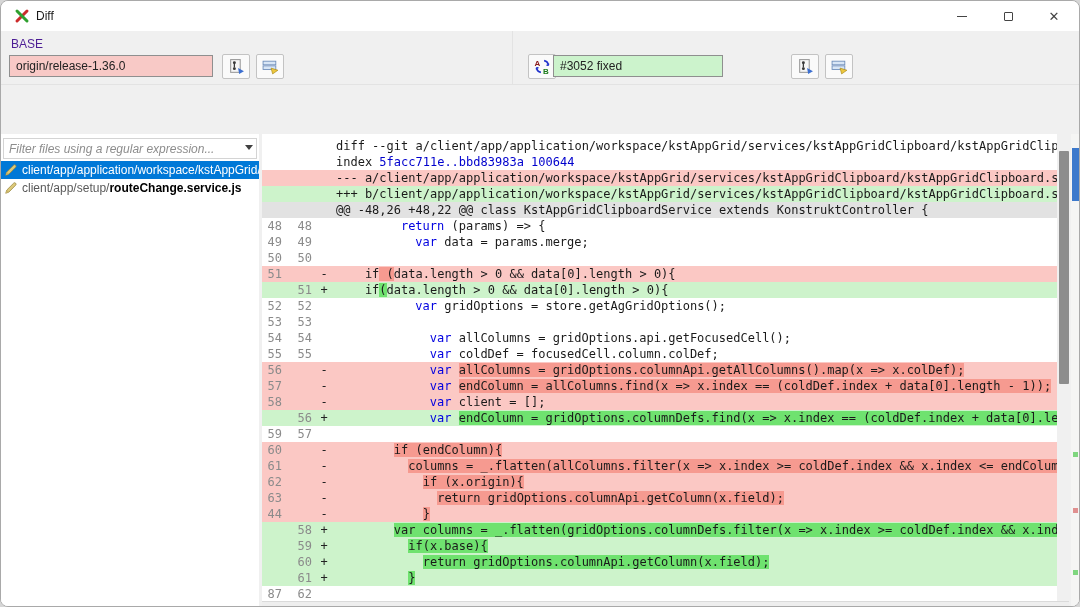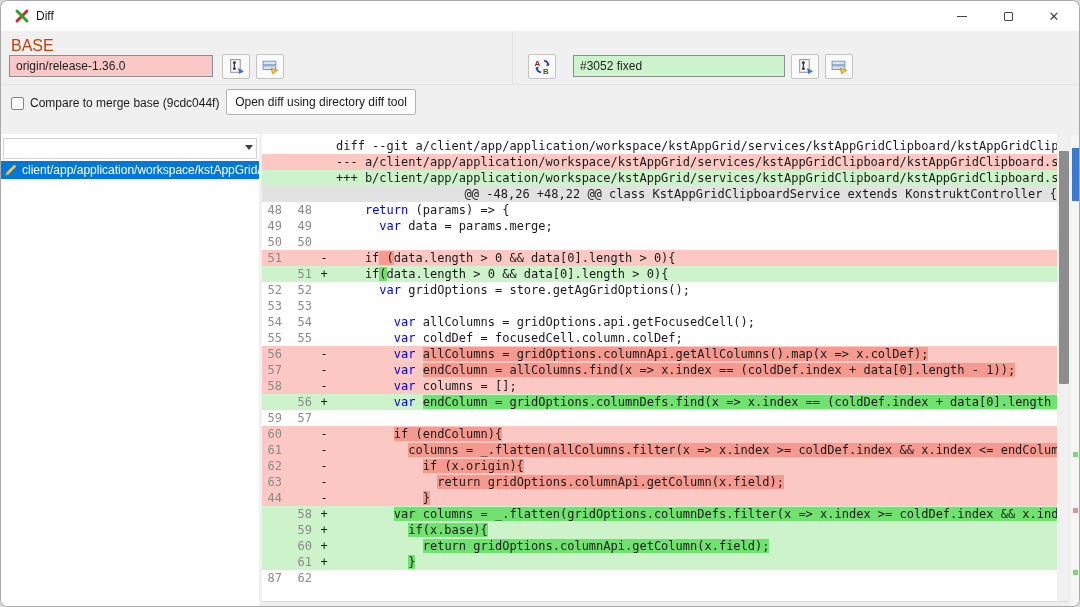--- a/index.html
+++ b/index.html
@@ -11,27 +11,27 @@
   
   #titlebar { position:absolute; left:0; top:0; width:100%; height:30px; background:#ffffff; }
   #app-icon { position:absolute; left:13px; top:7px; width:16px; height:16px; }
   #title-text { position:absolute; left:35px; top:8px; font-size:12px; color:#1a1a1a; }
   .win-btn { position:absolute; top:0; width:46px; height:30px; display:flex; align-items:center; justify-content:center; color:#444; }
   #btn-min { right:94px; } #btn-max { right:48px; } #btn-close { right:2px; font-size:13px; }
   #btn-min .bar { width:10px; height:1px; background:#444; }
   #btn-max .box { width:9px; height:9px; border:1px solid #444; border-radius:1px; }
   
   #toolbar { position:absolute; left:0; top:30px; width:100%; height:103px; background:#f0f0f0; }
-  .group-label { position:absolute; top:6px; font-size:16px; color:#c2410c; }
+  .group-label { position:absolute; top:6px; font-size:12px; color:#4c1d95; }
   #base-label { left:10px; }
   #base-group { position:absolute; left:0; top:0; width:512px; height:54px; border-bottom:1px solid #e3e3e3; border-right:1px solid #e3e3e3; }
   #compare-group { position:absolute; left:512px; top:0; right:0; height:54px; border-bottom:1px solid #e3e3e3; }
   .ref-input { position:absolute; top:24px; height:22px; border:1px solid #8f8f8f; font-size:12px; padding:0 6px; color:#222; font-family:"Liberation Sans", sans-serif; }
   #base-input { left:8px; width:204px; background:var(--base-field-bg); }
-  #compare-input { left:572px; width:212px; background:var(--compare-field-bg); }
+  #compare-input { left:552px; width:170px; background:var(--compare-field-bg); }
   .tool-btn { position:absolute; top:23px; width:28px; height:25px; background:#fafafa; border:1px solid #c3c3c3; border-radius:2px; display:flex; align-items:center; justify-content:center; }
   .tool-btn svg { width:17px; height:17px; }
   #base-branch-btn { left:221px; } #base-commit-btn { left:255px; }
   #swap-btn { left:527px; top:23px; }
   #compare-branch-btn { left:790px; } #compare-commit-btn { left:824px; }
   
   #merge-row { position:absolute; left:0; top:55px; width:100%; height:48px; }
   #merge-checkbox { position:absolute; left:10px; top:11px; width:13px; height:13px; background:#fff; border:1px solid #868686; border-radius:2px; }
   #merge-label { position:absolute; left:29px; top:10px; font-size:12px; color:#1a1a1a; }
   #open-diff-btn { position:absolute; left:225px; top:3px; width:190px; height:26px; background:#fdfdfd; border:1px solid #b3b3b3; border-radius:2px; font-size:12px; color:#1a1a1a; display:flex; align-items:center; justify-content:center; font-family:"Liberation Sans", sans-serif; }
@@ -53,24 +53,24 @@
   
   #diff-panel { position:absolute; left:261px; top:0; width:795px; bottom:0; background:#ffffff; overflow:hidden; }
   #diff-rows { position:absolute; left:0; top:4px; width:100%; font-family:"DejaVu Sans Mono", monospace; font-size:12px; line-height:16px; color:#1a1a1a; }
   .drow { display:flex; height:16px; white-space:pre; }
   .drow .ln-old { flex:0 0 20px; text-align:right; color:#8b8b8b; }
   .drow .ln-new { flex:0 0 30px; text-align:right; color:#8b8b8b; }
   .drow .mark  { flex:0 0 24px; text-align:center; color:#222; }
   .drow .code  { flex:1; overflow:hidden; white-space:pre; }
   .drow.del  { background:var(--removed-bg); }
   .drow.add  { background:var(--added-bg); }
-  .drow.hunk { background:var(--hunk-bg);text-align:right; }
+  .drow.hunk { background:var(--hunk-bg); }
   .drow.del .code .hl { background:var(--removed-word-bg); }
   .drow.add .code .hl { background:var(--added-word-bg); }
-  .code .kw { color:var(--keyword-color); }
+  .code .kw { color:var(--keyword-color);margin-left:36px; }
   .code .blue { color:var(--hash-color); }
   
   #v-scrollbar { position:absolute; left:1056px; top:0; width:14px; bottom:0; background:#f0f0f0; }
   #v-thumb { position:absolute; left:2px; top:17px; width:10px; height:233px; background:#8d8d8d; border-radius:1px; }
   #h-scrollbar { position:absolute; left:261px; right:10px; bottom:0; height:5px; background:#eeeeee; border-top:1px solid #dadada; }
   #overview-strip { position:absolute; left:1070px; top:0; width:9px; bottom:0; background:#f5f5f4; }
   #overview-viewport { position:absolute; left:1px; top:14px; width:7px; height:53px; background:var(--viewport-marker); }
   .ov-mark { position:absolute; left:2px; width:5px; height:5px; }
 </style>
 </head>
@@ -141,64 +141,69 @@
       </svg>
     </div>
     <div class="tool-btn" id="compare-commit-btn">
       <svg viewBox="0 0 16 16">
         <rect x="1" y="3" width="12" height="3.4" fill="#d8e6f6" stroke="#6a8ab8" stroke-width="0.8"></rect>
         <rect x="1" y="7.4" width="12" height="3.4" fill="#d8e6f6" stroke="#6a8ab8" stroke-width="0.8"></rect>
         <path d="M8.5 9.5 L15 11.5 L10 15 Z" fill="#ecc73e" stroke="#a8881a" stroke-width="0.6"></path>
       </svg>
     </div>
 
-    <div id="merge-row">
-      <span id="merge-checkbox"></span>
-      <span id="merge-label">Compare to merge base (9cdc044f)</span>
-      <button id="open-diff-btn">Open diff using directory diff tool</button>
-    </div>
   </div>
 
   <div id="content">
 
     <div id="sidebar">
       <div id="filter-box">
+        <input id="filter-input" placeholder="Filter files using a regular expression..." style="">
         <span id="filter-arrow"></span>
       </div>
       <div id="file-list">
           <div class="file-row selected">
             <svg viewBox="0 0 16 16">
               <path d="M2 14 L3.2 10.3 L11 2.5 A1.5 1.5 0 0 1 13.3 4.8 L5.6 12.7 Z" fill="#ddc97a" stroke="#9a8a40" stroke-width="0.9"></path>
               <path d="M2 14 L3.2 10.3 L5.6 12.7 Z" fill="#c9b469"></path>
             </svg>
             <span class="dir">client/app/application/workspace/kstAppGrid/services/kstAppGridClipboard/</span>
           </div>
+          <div class="file-row">
+            <svg viewBox="0 0 16 16">
+              <path d="M2 14 L3.2 10.3 L11 2.5 A1.5 1.5 0 0 1 13.3 4.8 L5.6 12.7 Z" fill="#ddc97a" stroke="#9a8a40" stroke-width="0.9"></path>
+              <path d="M2 14 L3.2 10.3 L5.6 12.7 Z" fill="#c9b469"></path>
+            </svg>
+            <span class="dir">client/app/setup/</span>
+            <span class="fname">routeChange.service.js</span>
+          </div>
         </div>
     </div>
 
     <div id="splitter"></div>
 
     <div id="diff-panel">
       <div id="diff-rows">
           <div class="drow"><span class="ln-old"></span><span class="ln-new"></span><span class="mark"></span><span class="code"><span>diff --git a/client/app/application/workspace/kstAppGrid/services/kstAppGridClipboard/kstAppGridClipboard.service.js b/client/app/application/workspace/kstAppGrid/services/kstAppGridClipboard/kstAppGridClipboard.service.js</span></span></div>
+          <div class="drow"><span class="ln-old"></span><span class="ln-new"></span><span class="mark"></span><span class="code"><span>index </span><span class="blue">5facc711e..bbd83983a</span><span> </span><span class="blue">100644</span></span></div>
           <div class="drow del"><span class="ln-old"></span><span class="ln-new"></span><span class="mark"></span><span class="code"><span>--- a/client/app/application/workspace/kstAppGrid/services/kstAppGridClipboard/kstAppGridClipboard.service.js</span></span></div>
           <div class="drow add"><span class="ln-old"></span><span class="ln-new"></span><span class="mark"></span><span class="code"><span>+++ b/client/app/application/workspace/kstAppGrid/services/kstAppGridClipboard/kstAppGridClipboard.service.js</span></span></div>
           <div class="drow hunk"><span class="ln-old"></span><span class="ln-new"></span><span class="mark"></span><span class="code"><span>@@ -48,26 +48,22 @@ class KstAppGridClipboardService extends KonstruktController {</span></span></div>
           <div class="drow"><span class="ln-old">48</span><span class="ln-new">48</span><span class="mark"></span><span class="code"><span>    </span><span class="kw">return</span><span> (params) =&gt; {</span></span></div>
           <div class="drow"><span class="ln-old">49</span><span class="ln-new">49</span><span class="mark"></span><span class="code"><span>      </span><span class="kw">var</span><span> data = params.merge;</span></span></div>
           <div class="drow"><span class="ln-old">50</span><span class="ln-new">50</span><span class="mark"></span><span class="code"></span></div>
           <div class="drow del"><span class="ln-old">51</span><span class="ln-new"></span><span class="mark">-</span><span class="code"><span>    if</span><span class="hl"> (</span><span>data.length &gt; 0 &amp;&amp; data[0].length &gt; 0){</span></span></div>
           <div class="drow add"><span class="ln-old"></span><span class="ln-new">51</span><span class="mark">+</span><span class="code"><span>    if</span><span class="hl">(</span><span>data.length &gt; 0 &amp;&amp; data[0].length &gt; 0){</span></span></div>
           <div class="drow"><span class="ln-old">52</span><span class="ln-new">52</span><span class="mark"></span><span class="code"><span>      </span><span class="kw">var</span><span> gridOptions = store.getAgGridOptions();</span></span></div>
           <div class="drow"><span class="ln-old">53</span><span class="ln-new">53</span><span class="mark"></span><span class="code"></span></div>
           <div class="drow"><span class="ln-old">54</span><span class="ln-new">54</span><span class="mark"></span><span class="code"><span>        </span><span class="kw">var</span><span> allColumns = gridOptions.api.getFocusedCell();</span></span></div>
           <div class="drow"><span class="ln-old">55</span><span class="ln-new">55</span><span class="mark"></span><span class="code"><span>        </span><span class="kw">var</span><span> coldDef = focusedCell.column.colDef;</span></span></div>
           <div class="drow del"><span class="ln-old">56</span><span class="ln-new"></span><span class="mark">-</span><span class="code"><span>        </span><span class="kw">var</span><span> </span><span class="hl">allColumns = gridOptions.columnApi.getAllColumns().map(x =&gt; x.colDef);</span></span></div>
           <div class="drow del"><span class="ln-old">57</span><span class="ln-new"></span><span class="mark">-</span><span class="code"><span>        </span><span class="kw">var</span><span> </span><span class="hl">endColumn = allColumns.find(x =&gt; x.index == (coldDef.index + data[0].length - 1));</span></span></div>
-          <div class="drow del"><span class="ln-old">58</span><span class="ln-new"></span><span class="mark">-</span><span class="code"><span>        </span><span class="kw">var</span><span> columns = [];</span></span></div>
+          <div class="drow del"><span class="ln-old">58</span><span class="ln-new"></span><span class="mark">-</span><span class="code"><span>        </span><span class="kw">var</span><span> client = [];</span></span></div>
           <div class="drow add"><span class="ln-old"></span><span class="ln-new">56</span><span class="mark">+</span><span class="code"><span>        </span><span class="kw">var</span><span> </span><span class="hl">endColumn = gridOptions.columnDefs.find(x =&gt; x.index == (coldDef.index + data[0].length - 1));</span></span></div>
           <div class="drow"><span class="ln-old">59</span><span class="ln-new">57</span><span class="mark"></span><span class="code"></span></div>
           <div class="drow del"><span class="ln-old">60</span><span class="ln-new"></span><span class="mark">-</span><span class="code"><span>        </span><span class="hl">if (endColumn){</span></span></div>
           <div class="drow del"><span class="ln-old">61</span><span class="ln-new"></span><span class="mark">-</span><span class="code"><span>          </span><span class="hl">columns = _.flatten(allColumns.filter(x =&gt; x.index &gt;= coldDef.index &amp;&amp; x.index &lt;= endColumn.index).map(x =&gt; {</span></span></div>
           <div class="drow del"><span class="ln-old">62</span><span class="ln-new"></span><span class="mark">-</span><span class="code"><span>            </span><span class="hl">if (x.origin){</span></span></div>
           <div class="drow del"><span class="ln-old">63</span><span class="ln-new"></span><span class="mark">-</span><span class="code"><span>              </span><span class="hl">return gridOptions.columnApi.getColumn(x.field);</span></span></div>
           <div class="drow del"><span class="ln-old">44</span><span class="ln-new"></span><span class="mark">-</span><span class="code"><span>            </span><span class="hl">}</span></span></div>
           <div class="drow add"><span class="ln-old"></span><span class="ln-new">58</span><span class="mark">+</span><span class="code"><span>        </span><span class="hl">var columns = _.flatten(gridOptions.columnDefs.filter(x =&gt; x.index &gt;= coldDef.index &amp;&amp; x.index &lt;= endColumn.index).map(x =&gt; {</span></span></div>
           <div class="drow add"><span class="ln-old"></span><span class="ln-new">59</span><span class="mark">+</span><span class="code"><span>          </span><span class="hl">if(x.base){</span></span></div>
           <div class="drow add"><span class="ln-old"></span><span class="ln-new">60</span><span class="mark">+</span><span class="code"><span>            </span><span class="hl">return gridOptions.columnApi.getColumn(x.field);</span></span></div>

